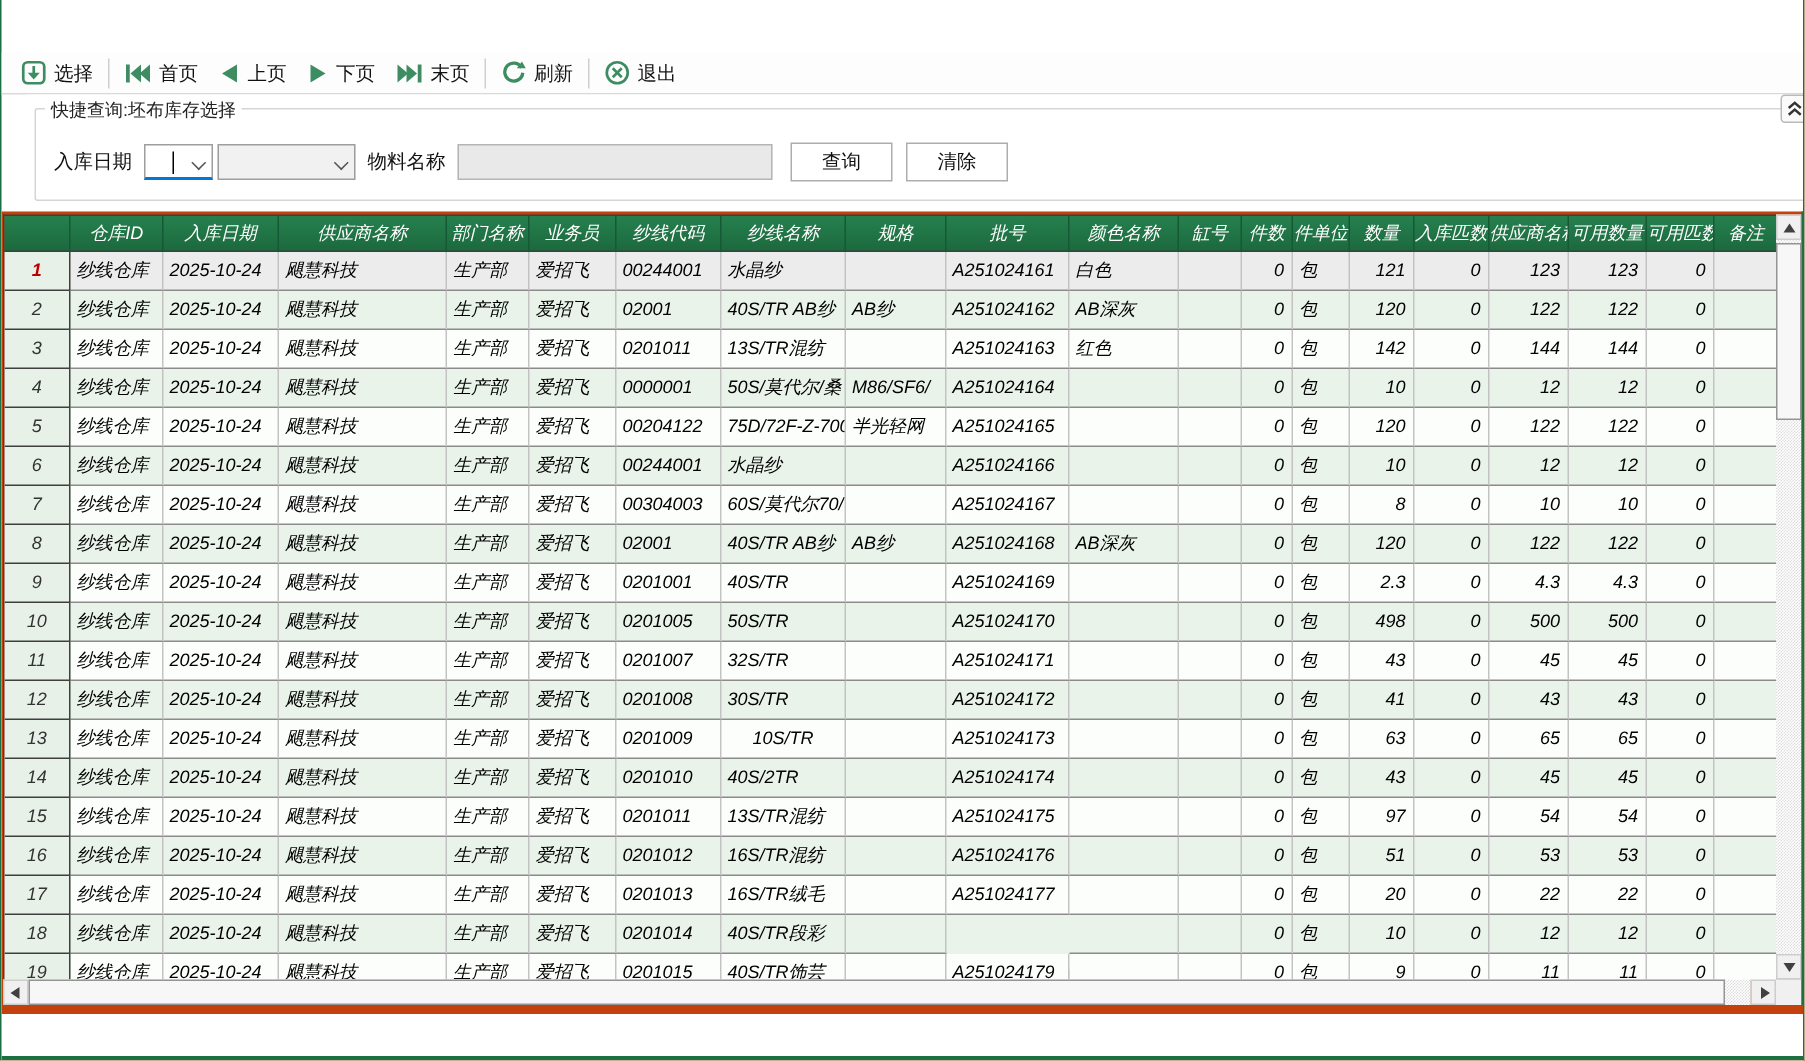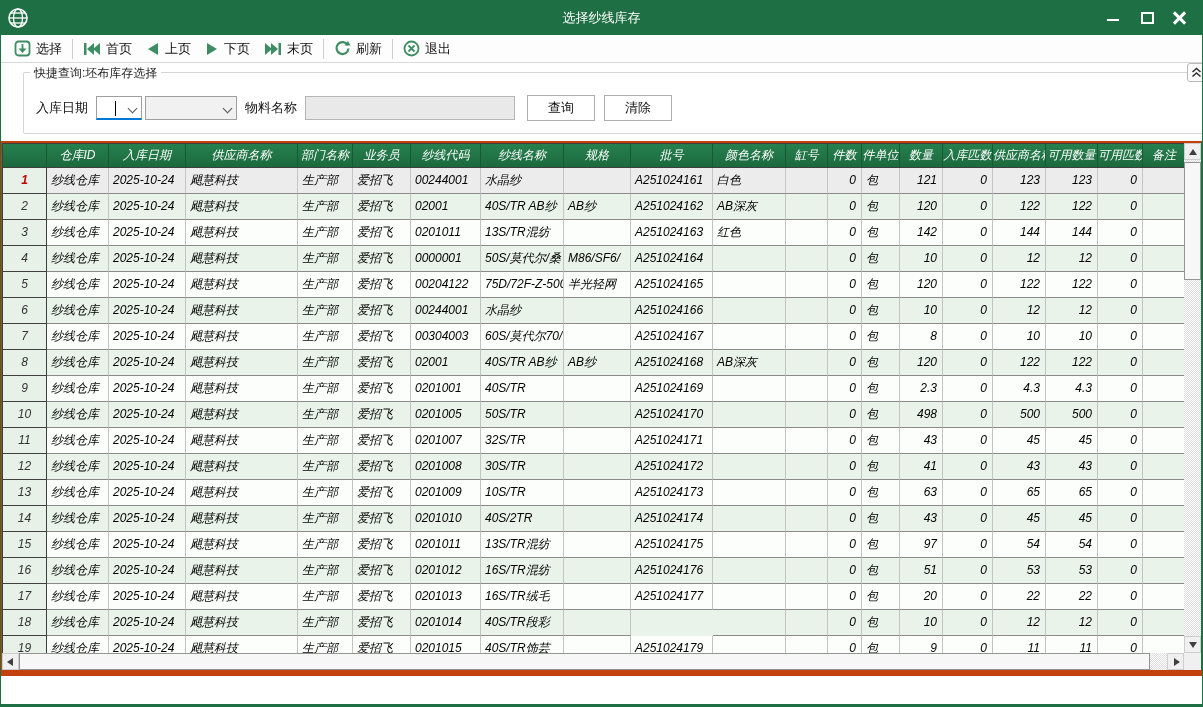--- a/index.html
+++ b/index.html
@@ -97,39 +97,20 @@
                border-top:1px solid #d7d7d7; overflow:hidden; }
   .status-left  { position:absolute; left:7px; top:0; line-height:27px; font-size:13px; color:#111; white-space:nowrap; }
   .status-right { position:absolute; left:1130px; top:0; line-height:27px; font-size:13px; color:#111; white-space:nowrap; }
   .bottom-border { position:absolute; left:0; top:704px; width:100%; height:3px; background:#1e7044; }
 </style>
 </head>
 <body>
 
 <div class="window">
 
-  <div class="titlebar">
-    <svg class="app-icon" viewBox="0 0 22 22">
-      <circle cx="11" cy="11" r="9" fill="none" stroke="#fff" stroke-width="1.6"></circle>
-      <ellipse cx="11" cy="11" rx="4.5" ry="9" fill="none" stroke="#fff" stroke-width="1.3"></ellipse>
-      <line x1="2" y1="11" x2="20" y2="11" stroke="#fff" stroke-width="1.3"></line>
-      <line x1="3.5" y1="6" x2="18.5" y2="6" stroke="#fff" stroke-width="1.3"></line>
-      <line x1="3.5" y1="16" x2="18.5" y2="16" stroke="#fff" stroke-width="1.3"></line>
-    </svg>
-    <span class="title">选择纱线库存</span>
-    <div class="win-btn min">
-        <span class="min-glyph"></span>
-      </div>
-    <div class="win-btn max">
-        <span class="max-glyph"></span>
-      </div>
-    <div class="win-btn close">
-        <span class="close-glyph"></span>
-      </div>
-  </div>
 
   <div class="toolbar">
     <div class="tb-btn">
       <svg width="17" height="17" viewBox="0 0 17 17">
         <rect x="1.5" y="1.5" width="14" height="14" rx="3" fill="none" stroke="#3e8d62" stroke-width="1.8"></rect>
         <line x1="8.5" y1="4" x2="8.5" y2="9" stroke="#3e8d62" stroke-width="1.8"></line>
         <polygon points="4.5,8.5 12.5,8.5 8.5,13" fill="#3e8d62"></polygon>
       </svg>
       <span class="tb-label">选择</span>
     </div>
@@ -321,21 +302,21 @@
             <div class="cell" style="width: 43px;"></div>
           </div>
           <div class="grid-row ">
             <div class="rownum" style="width: 44px;">5</div>
             <div class="cell" style="width: 62px;">纱线仓库</div>
             <div class="cell" style="width: 77px;">2025-10-24</div>
             <div class="cell" style="width: 112px;">飓慧科技</div>
             <div class="cell" style="width: 55px;">生产部</div>
             <div class="cell" style="width: 58px;">爱招飞</div>
             <div class="cell" style="width: 70px;">00204122</div>
-            <div class="cell" style="width: 83px;">75D/72F-Z-500</div>
+            <div class="cell" style="width: 83px;">75D/72F-Z-700</div>
             <div class="cell" style="width: 67px;">半光轻网</div>
             <div class="cell" style="width: 82px;">A251024165</div>
             <div class="cell" style="width: 73px;"></div>
             <div class="cell" style="width: 42px;"></div>
             <div class="cell num" style="width: 34px;">0</div>
             <div class="cell" style="width: 38px;">包</div>
             <div class="cell num" style="width: 43px;">120</div>
             <div class="cell num" style="width: 50px;">0</div>
             <div class="cell num" style="width: 53px;">122</div>
             <div class="cell num" style="width: 52px;">122</div>
@@ -497,21 +478,21 @@
             <div class="cell" style="width: 43px;"></div>
           </div>
           <div class="grid-row ">
             <div class="rownum" style="width: 44px;">13</div>
             <div class="cell" style="width: 62px;">纱线仓库</div>
             <div class="cell" style="width: 77px;">2025-10-24</div>
             <div class="cell" style="width: 112px;">飓慧科技</div>
             <div class="cell" style="width: 55px;">生产部</div>
             <div class="cell" style="width: 58px;">爱招飞</div>
             <div class="cell" style="width: 70px;">0201009</div>
-            <div class="cell" style="width: 83px;">10S/TR</div>
+            <div class="cell" style="width: 83px; text-align: center;">10S/TR</div>
             <div class="cell" style="width: 67px;"></div>
             <div class="cell" style="width: 82px;">A251024173</div>
             <div class="cell" style="width: 73px;"></div>
             <div class="cell" style="width: 42px;"></div>
             <div class="cell num" style="width: 34px;">0</div>
             <div class="cell" style="width: 38px;">包</div>
             <div class="cell num" style="width: 43px;">63</div>
             <div class="cell num" style="width: 50px;">0</div>
             <div class="cell num" style="width: 53px;">65</div>
             <div class="cell num" style="width: 52px;">65</div>

